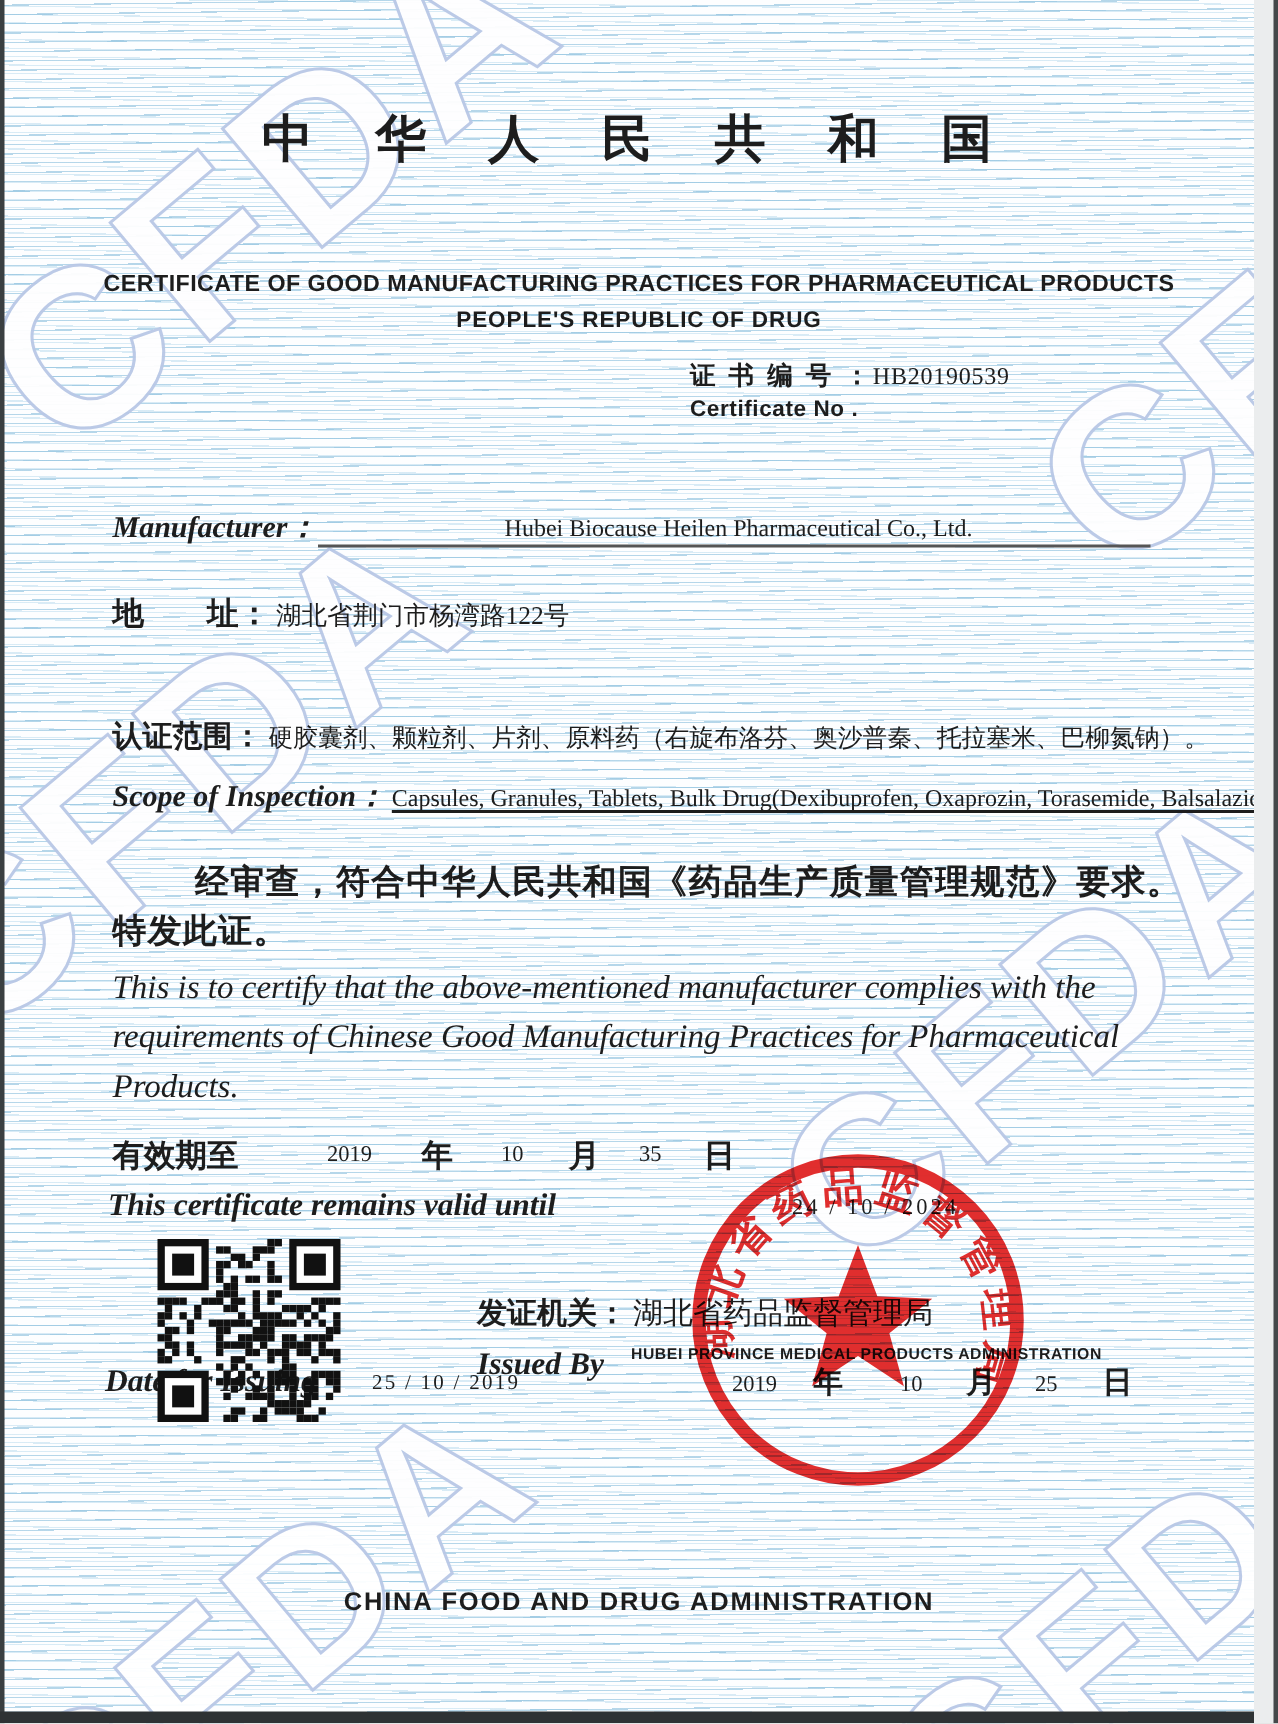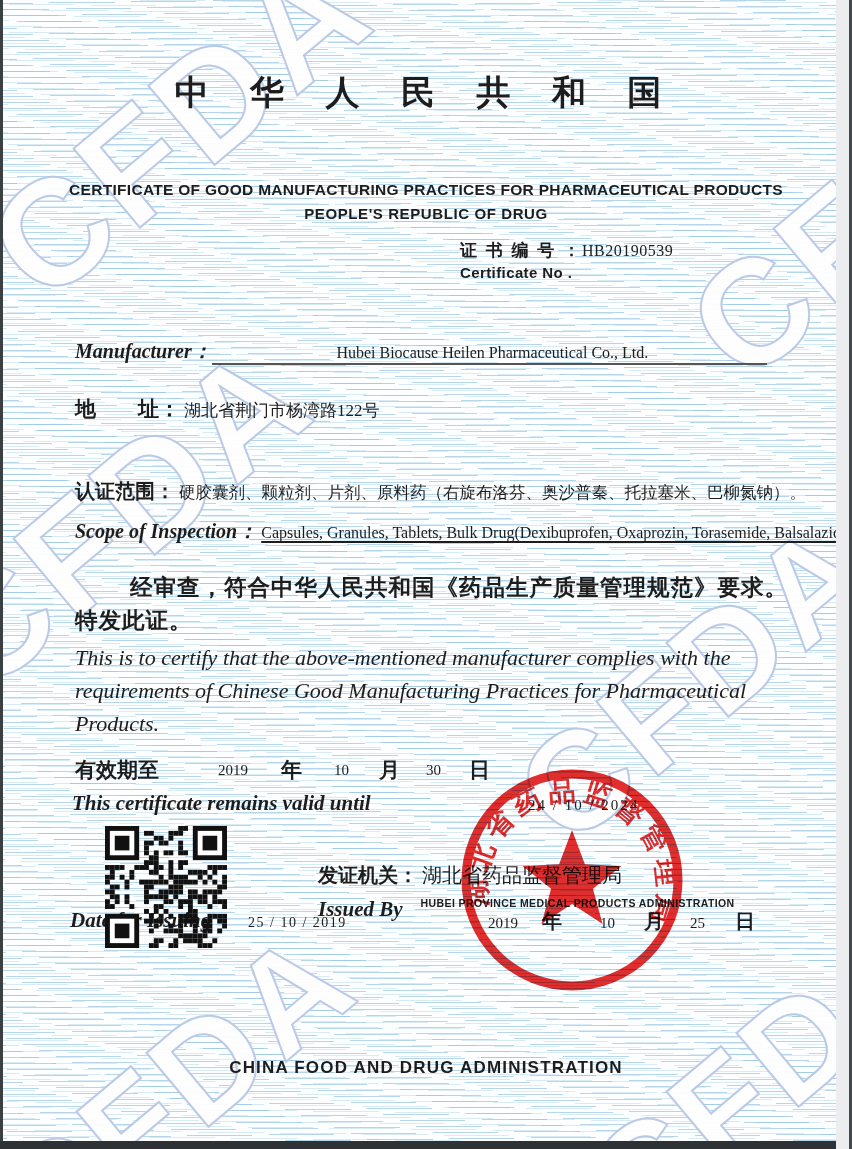--- a/index.html
+++ b/index.html
@@ -114,21 +114,21 @@
     <div class="abs st-cn" style="left:130px;top:572px;">经审查，符合中华人民共和国《药品生产质量管理规范》要求。</div>
     <div class="abs st-cn" style="left:75px;top:605px;">特发此证。</div>
     <div class="abs st-en" style="left:75px;top:641px;">This is to certify that the above-mentioned manufacturer complies with the requirements of Chinese Good Manufacturing Practices for Pharmaceutical Products.</div>
 
     <div class="abs" style="left:0;top:756px;width:852px;height:30px;">
       <span class="abs lbl-cn" style="left:75px;top:0;">有效期至</span>
       <span class="abs num" style="left:218px;top:6px;">2019</span>
       <span class="abs unit-cn" style="left:281px;top:0;">年</span>
       <span class="abs num" style="left:334px;top:6px;">10</span>
       <span class="abs unit-cn" style="left:379px;top:0;">月</span>
-      <span class="abs num" style="left:426px;top:6px;">30</span>
+      <span class="abs num" style="left:426px;top:6px;">35</span>
       <span class="abs unit-cn" style="left:469px;top:0;">日</span>
     </div>
     <div class="abs" style="left:0;top:791px;width:852px;height:30px;">
       <span class="abs lbl-en" style="left:72px;top:0;font-size:21px;">This certificate remains valid until</span>
       <span class="abs num" style="left:528px;top:6px;letter-spacing:2px;">24 / 10 / 2024</span>
     </div>
 
     <div class="qr"><svg width="132" height="122" viewBox="0 0 130 130" xmlns="http://www.w3.org/2000/svg">
           <rect x="78" y="0" width="5.2" height="5.2" fill="#111"></rect>
           <rect x="83.2" y="0" width="5.2" height="5.2" fill="#111"></rect>

